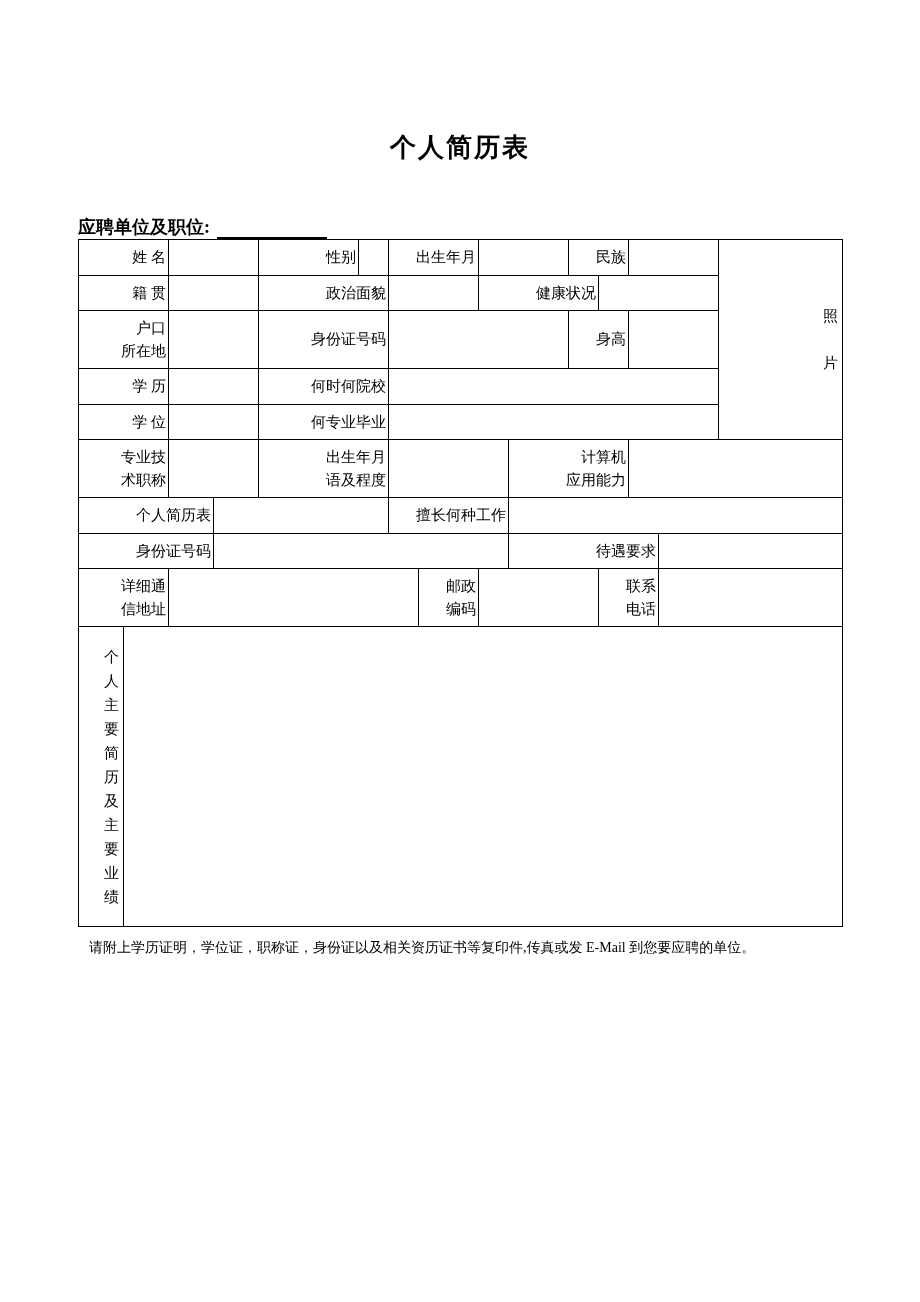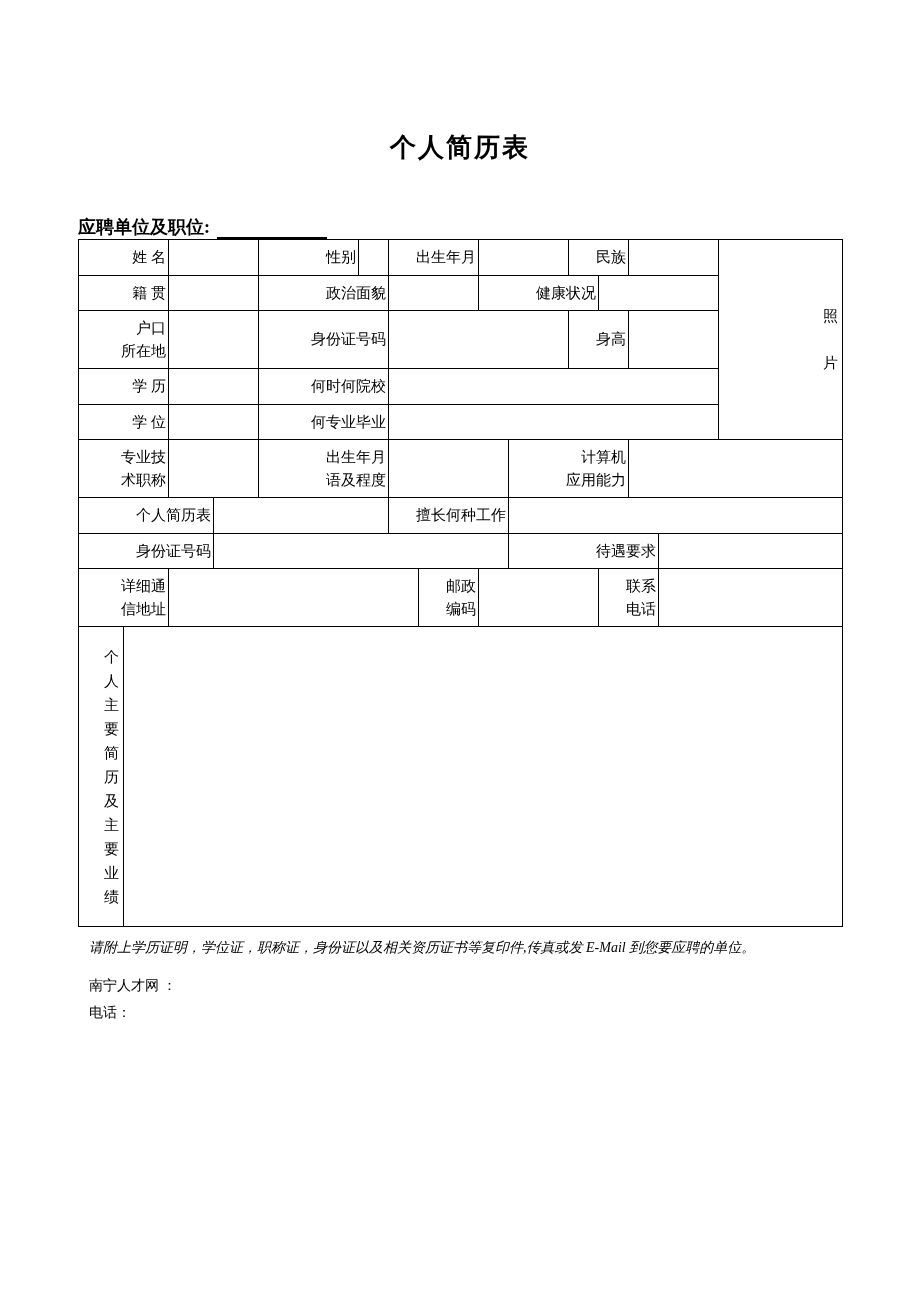--- a/index.html
+++ b/index.html
@@ -59,21 +59,20 @@
     }
     .vtext span {
       display: block;
       line-height: 1.6;
     }
     .footer-note {
       width: 742px;
       margin: 10px auto 0;
       font-size: 14px;
       line-height: 1.6;
-      font-style: italic;
     }
     .footer-cols {
       width: 742px;
       margin: 14px auto 0;
       font-size: 14px;
       display: flex;
     }
     .footer-cols .colL { width: 220px; }
     .footer-cols .colR { flex: 1; }
     .footer-cols div > div { line-height: 1.9; }
@@ -223,20 +222,16 @@
             <span>绩</span>
           </td>
       <td colspan="19"></td>
     </tr>
 
   </tbody>
     </table>
 
   <div class="footer-note">请附上学历证明，学位证，职称证，身份证以及相关资历证书等复印件,传真或发 E-Mail 到您要应聘的单位。</div>
   <div class="footer-cols">
-    <div class="colL">
-      <div>南宁人才网 ：</div>
-      <div>电话：</div>
-    </div>
     <div class="colR">
     </div>
   </div>
 </div>
 
 </body></html>

